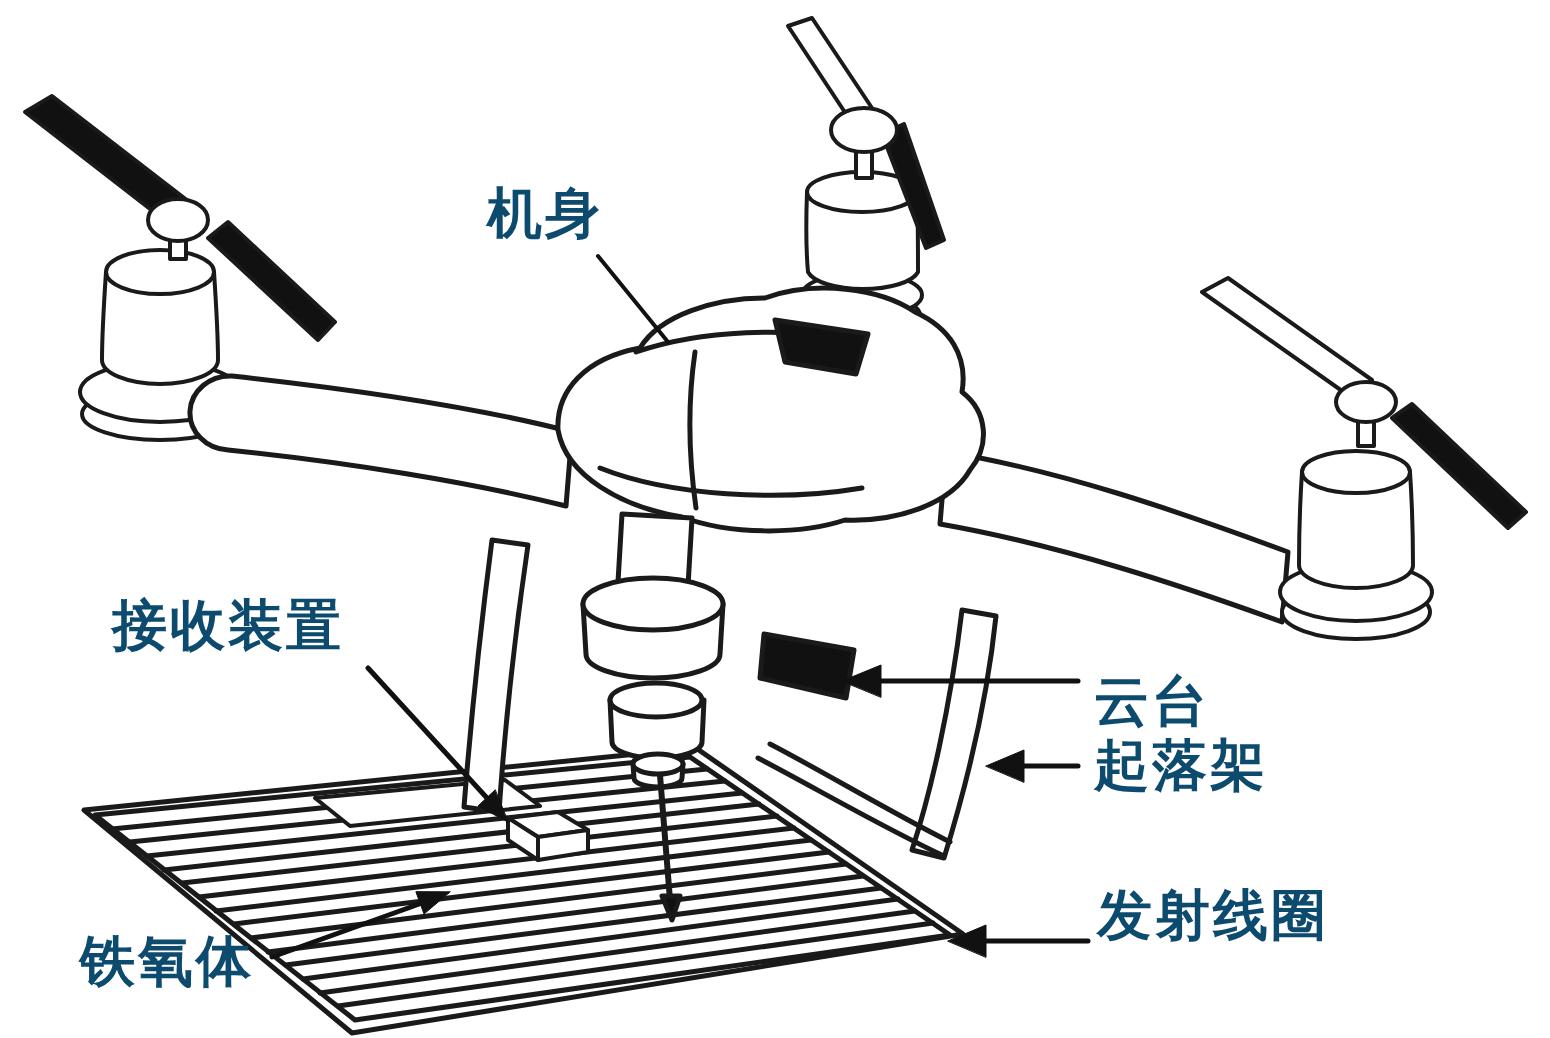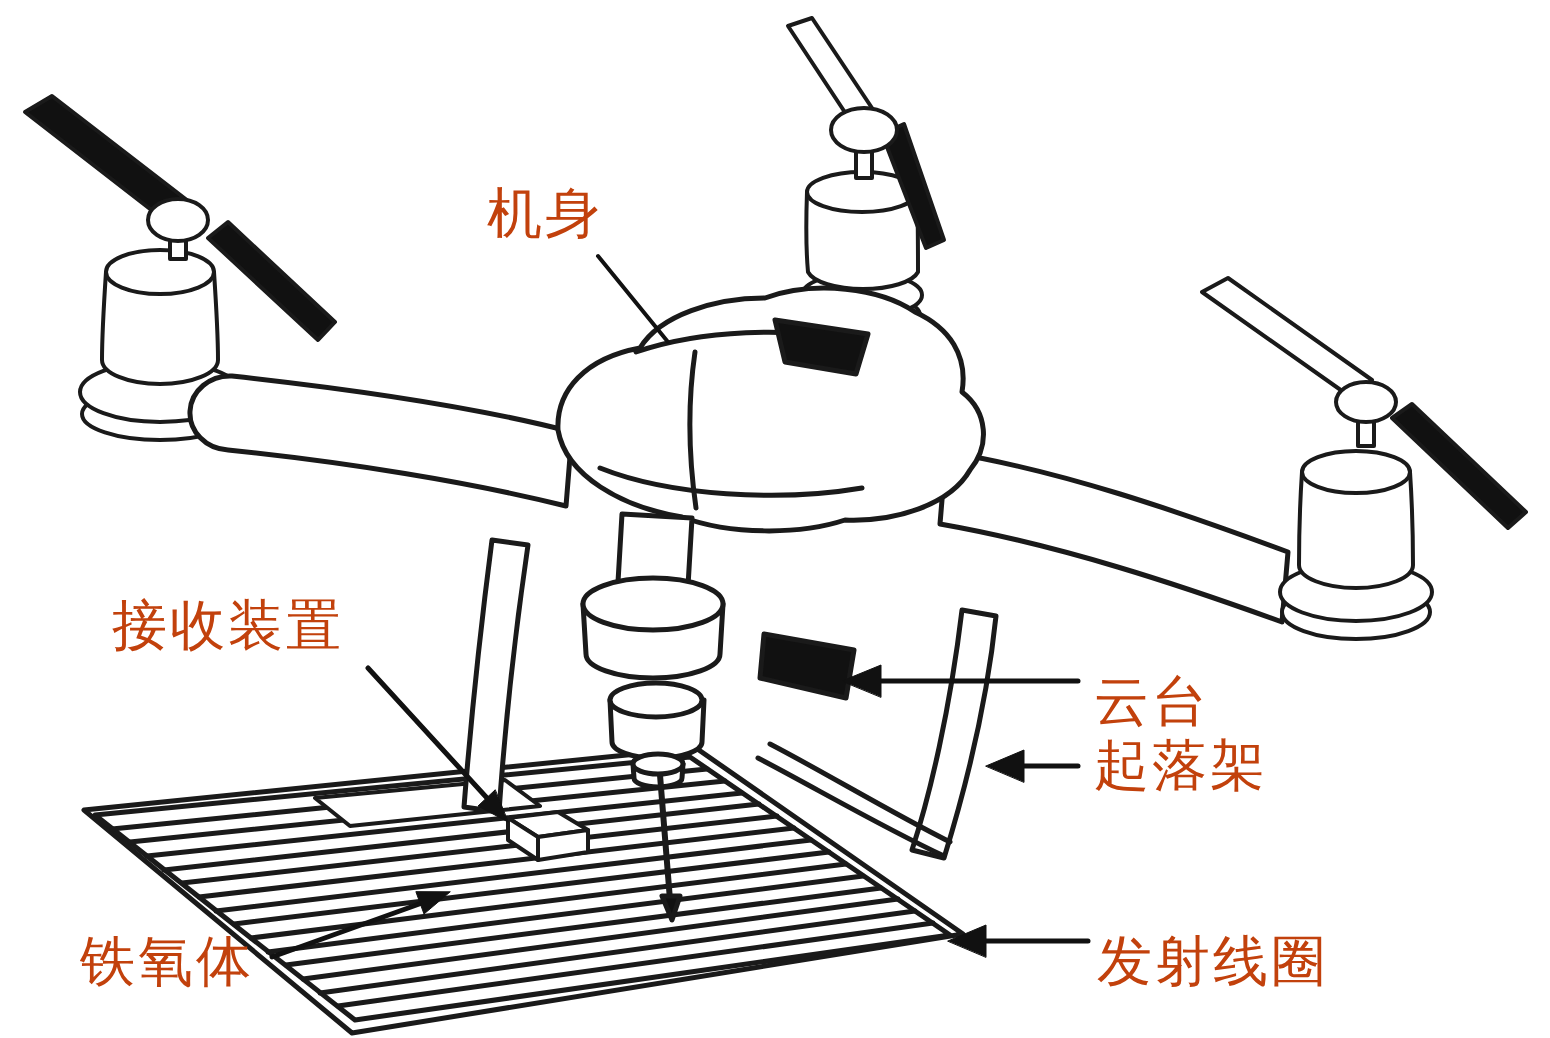--- a/index.html
+++ b/index.html
@@ -6,34 +6,34 @@
   .stage{
     position:relative;
     width:1550px;height:1038px;
     background:#ffffff;
     overflow:hidden;
     font-family:"Liberation Serif","DejaVu Serif",serif;
   }
   .stage svg{position:absolute;left:0;top:0;}
   .cn-label{
     position:absolute;
-    color:#c2410c;
+    color:#0c4a6e;
     font-size:55px;
-    font-weight:400;
+    font-weight:700;
     letter-spacing:3px;
     white-space:nowrap;
     line-height:1;
     user-select:none;
   }
   #lbl-fuselage{left:487px;top:186px;}
   #lbl-receiver{left:112px;top:598px;text-align:center;}
   #lbl-gimbal{left:1094px;top:674px;}
   #lbl-landing-gear{left:1094px;top:738px;}
   #lbl-ferrite{left:80px;top:934px;}
-  #lbl-coil{left:1097px;top:934px;}
+  #lbl-coil{left:1097px;top:888px;}
 </style>
 </head>
 <body>
 
 <div class="stage">
 
   <svg width="1550" height="1038" viewBox="0 0 1550 1038">
 
     <g stroke="#1a1a1a" stroke-width="5" fill="none" stroke-linejoin="round" stroke-linecap="round">
       <polygon points="84,810 696,748 963,934 352,1033" fill="#ffffff"></polygon>

